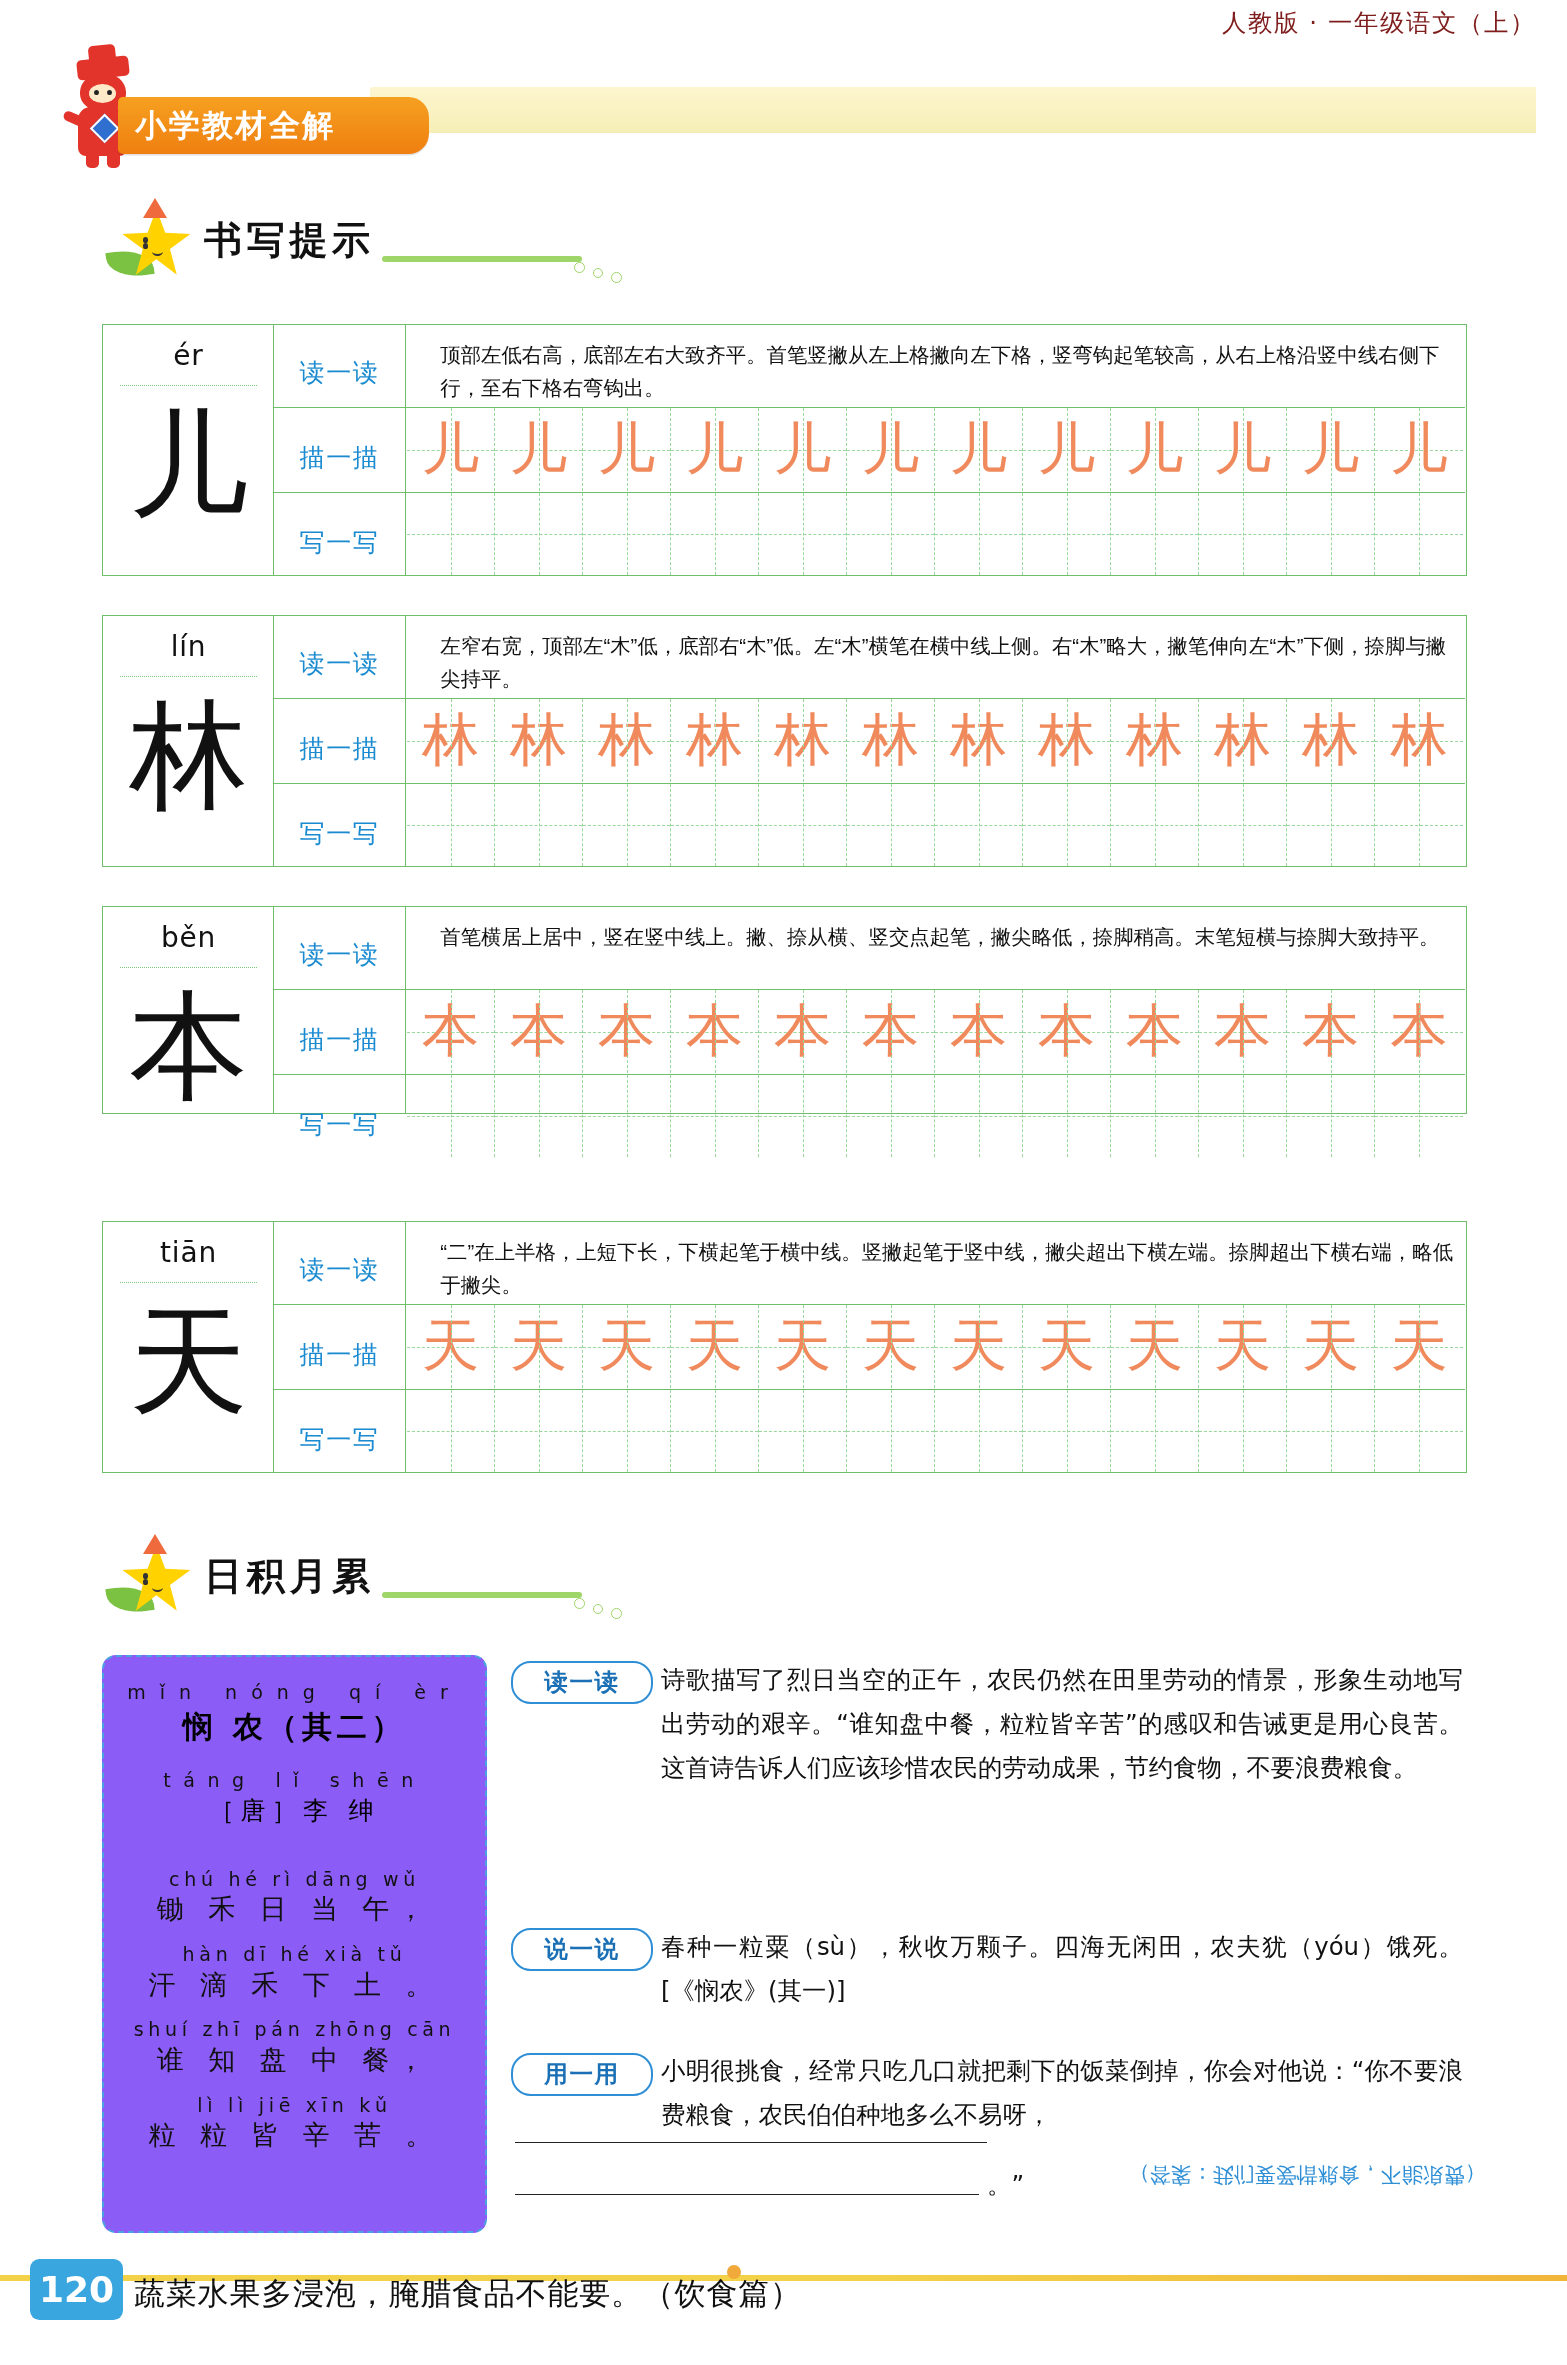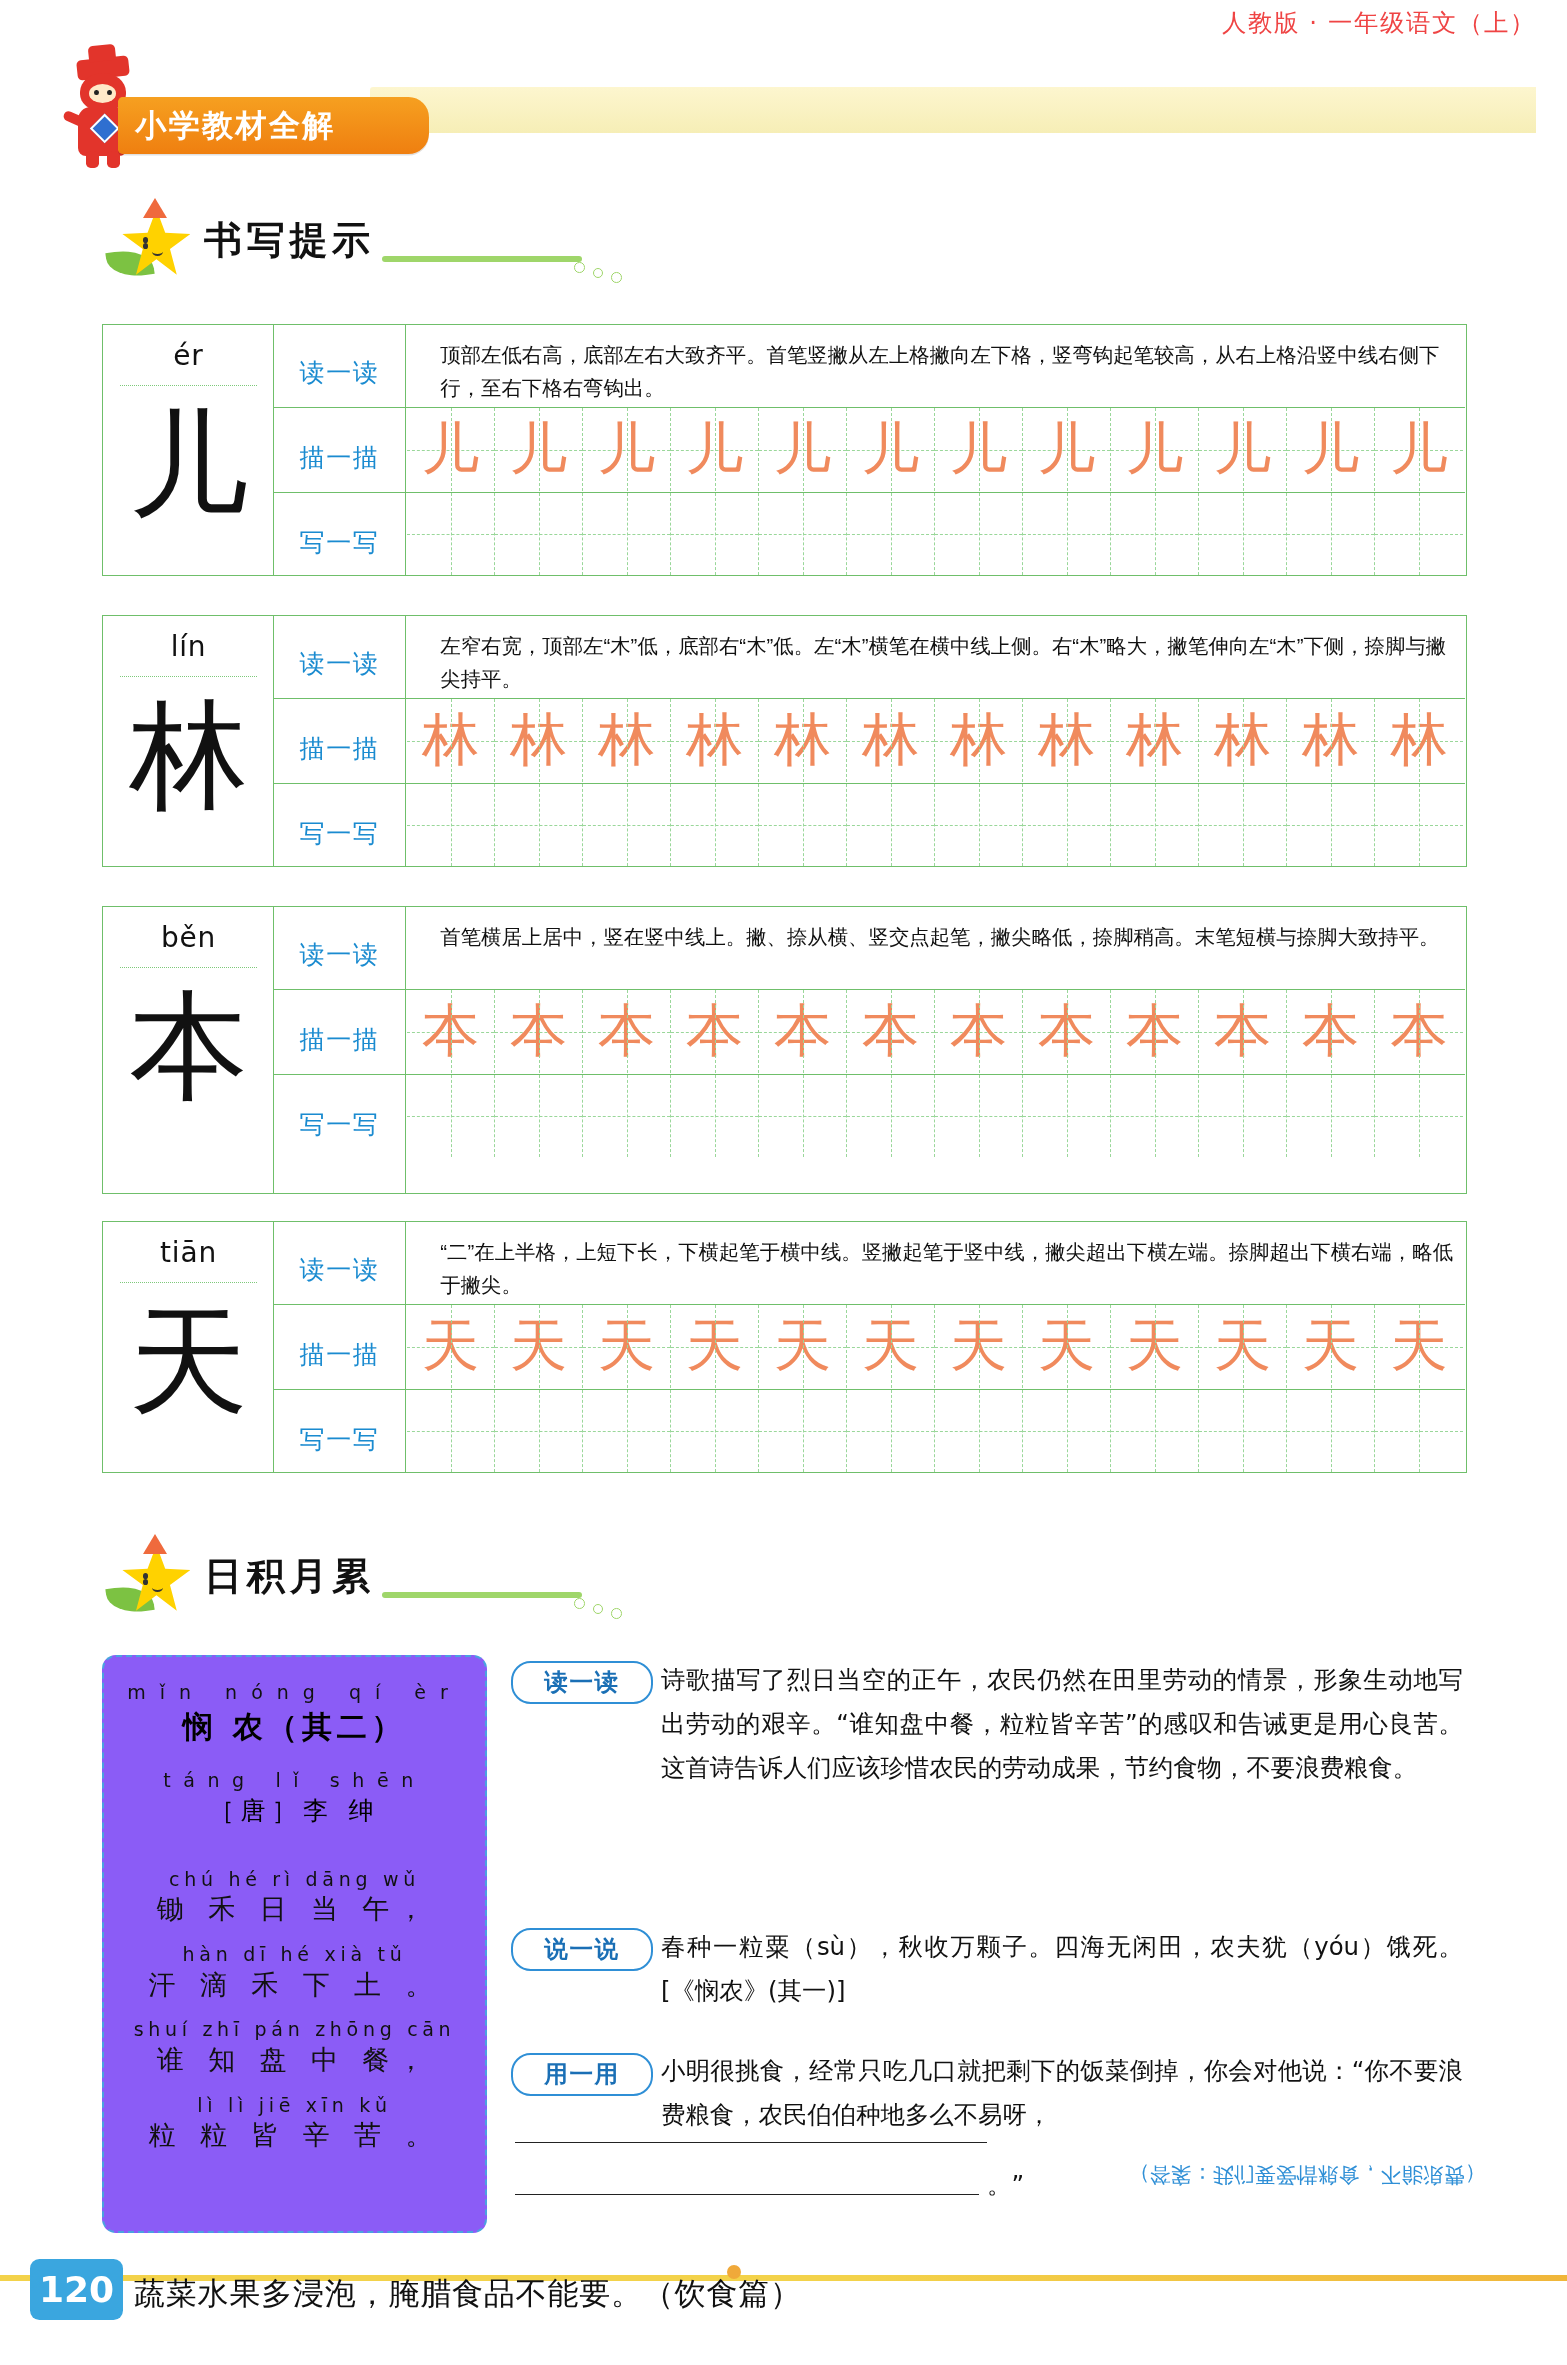--- a/index.html
+++ b/index.html
@@ -70,21 +70,21 @@
   .mascot .leg.l{left:17.3px;}
   .mascot .leg.r{left:38px;}
 
   .header-band{
     position:absolute;left:370px;top:87px;width:1166px;height:46px;
     background:linear-gradient(#fdf6cf,#f6eeb6);
     border-radius:3.1px 0 0 3.1px;
   }
   .header-band-text{
     position:absolute;right:31px;top:0;line-height:46px;
-    font-size:24.4px;color:#ef4444;letter-spacing:1.6px;
+    font-size:24.4px;color:#7f1d1d;letter-spacing:1.6px;
     font-family:"DejaVu Sans",sans-serif;
   }
 
   
   .section-title{position:absolute;}
   .sec-star{
     position:absolute;left:0;top:0;width:98px;height:82px;
   }
   .sec-star .leaf{
     position:absolute;left:4.7px;top:49px;width:46px;height:27px;
@@ -408,21 +408,21 @@
         <div class="cell"></div>
       <div class="cell"></div>
         <div class="cell"></div>
       <div class="cell"></div>
         <div class="cell"></div>
       <div class="cell"></div>
         <div class="cell"></div>
     </div>
   </div>
 
-  <div class="wblock" style="top:906px;height:288px;">
+  <div class="wblock" style="top:906px;height:208px;">
     <div class="charcell">
       <div class="pinyin">běn</div>
       <div class="pinyin-rule"></div>
       <div class="bigchar">本</div>
     </div>
     <div class="labelcol">
       <div class="lab" style="top:31px;">读一读</div>
       <div class="lab" style="top:116px;">描一描</div>
       <div class="lab" style="top:201px;">写一写</div>
     </div>

